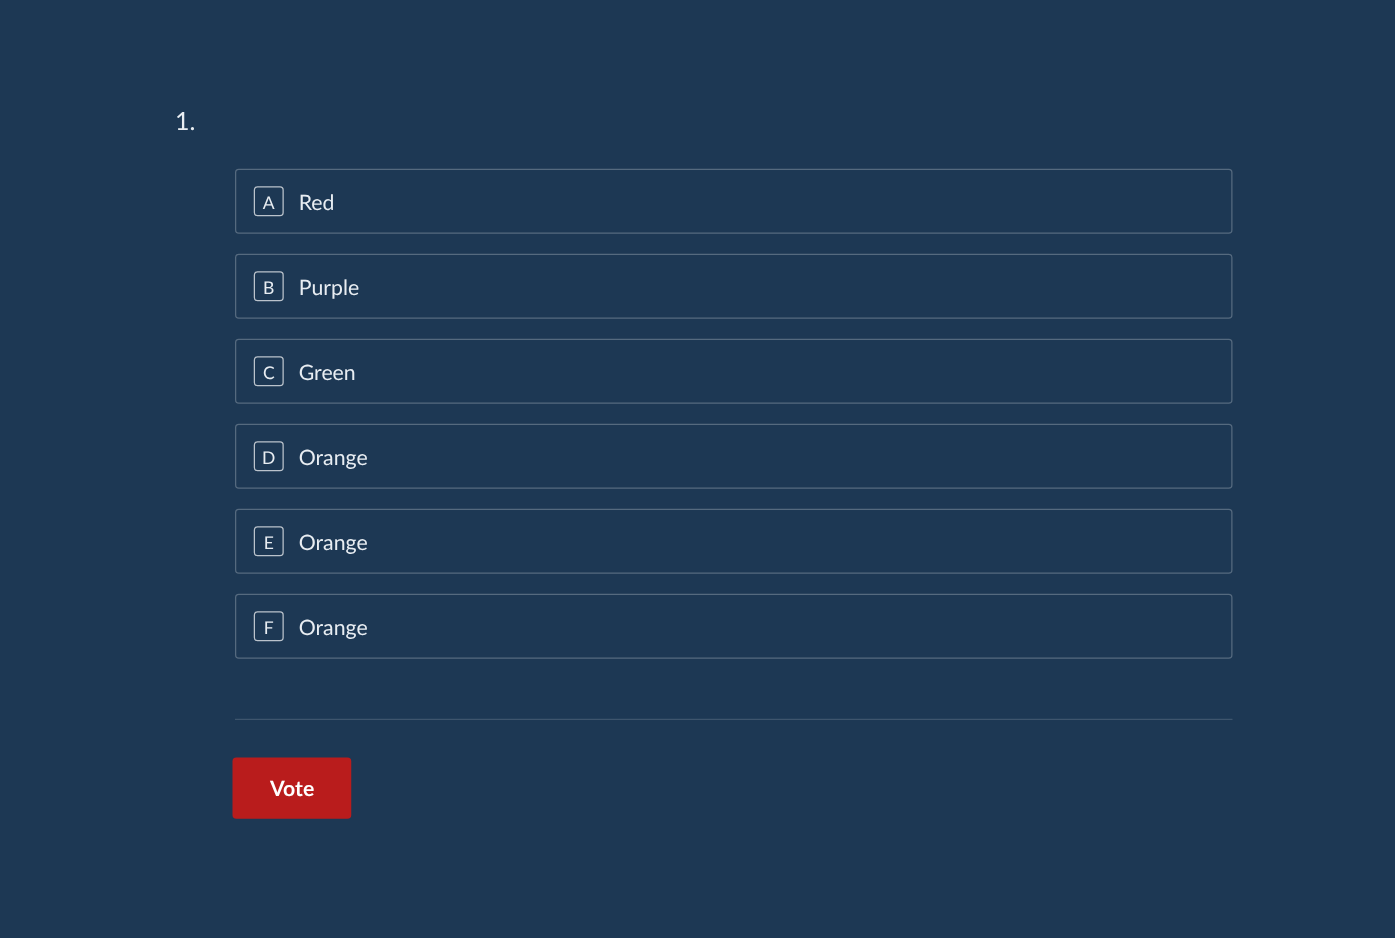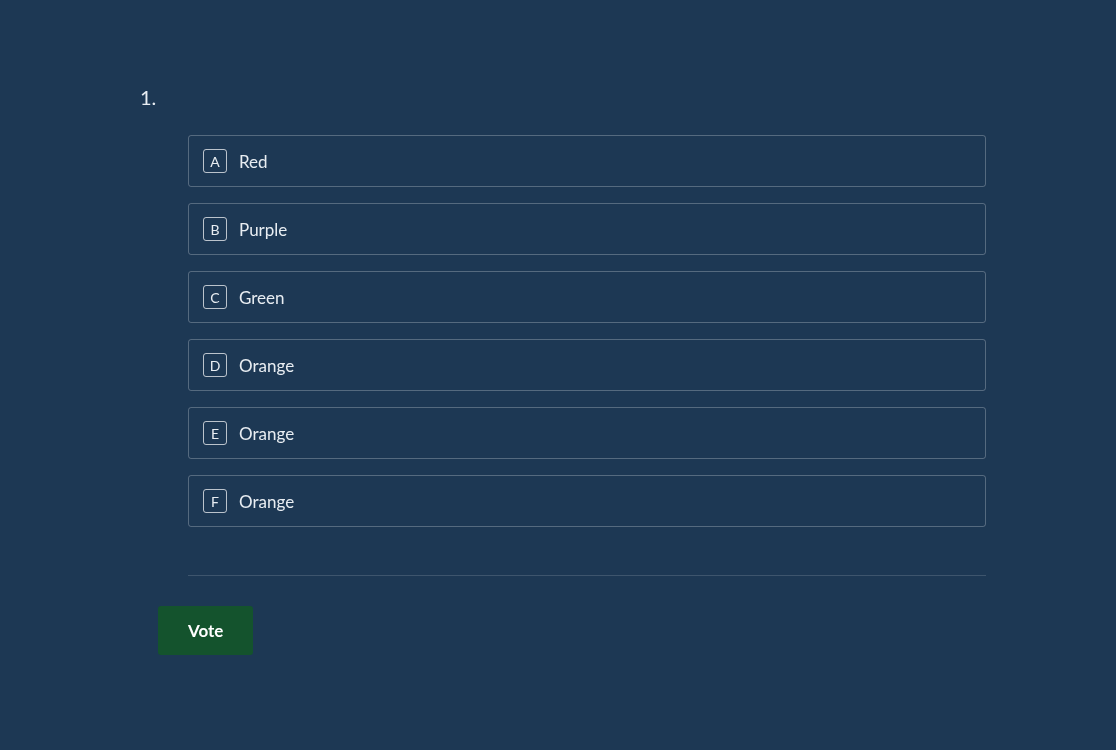--- a/index.html
+++ b/index.html
@@ -71,22 +71,22 @@
       font-size: 17px;
       font-weight: 400;
       color: #e8edf2;
     }
     .divider {
       border: none;
       border-top: 1px solid rgba(255,255,255,0.15);
       margin: 48px 0 30px 58px;
     }
     .vote-button {
-      margin-left: 28px;
-      background-color: #14532d;
+      margin-left: 56px;
+      background-color: #b91c1c;
       color: #ffffff;
       border: none;
       border-radius: 3px;
       padding: 14px 30px;
       font-size: 17px;
       font-weight: 700;
       cursor: pointer;
       font-family: inherit;
     }
   </style>

